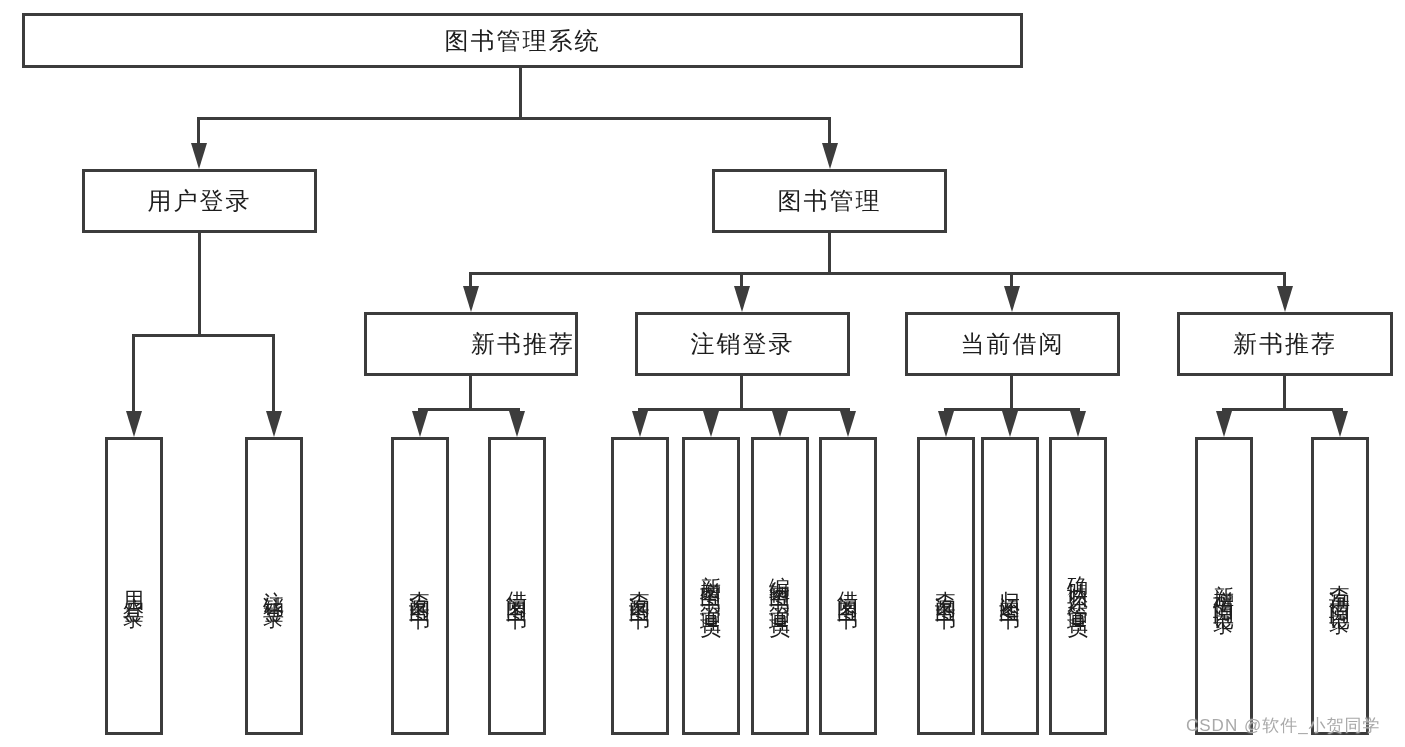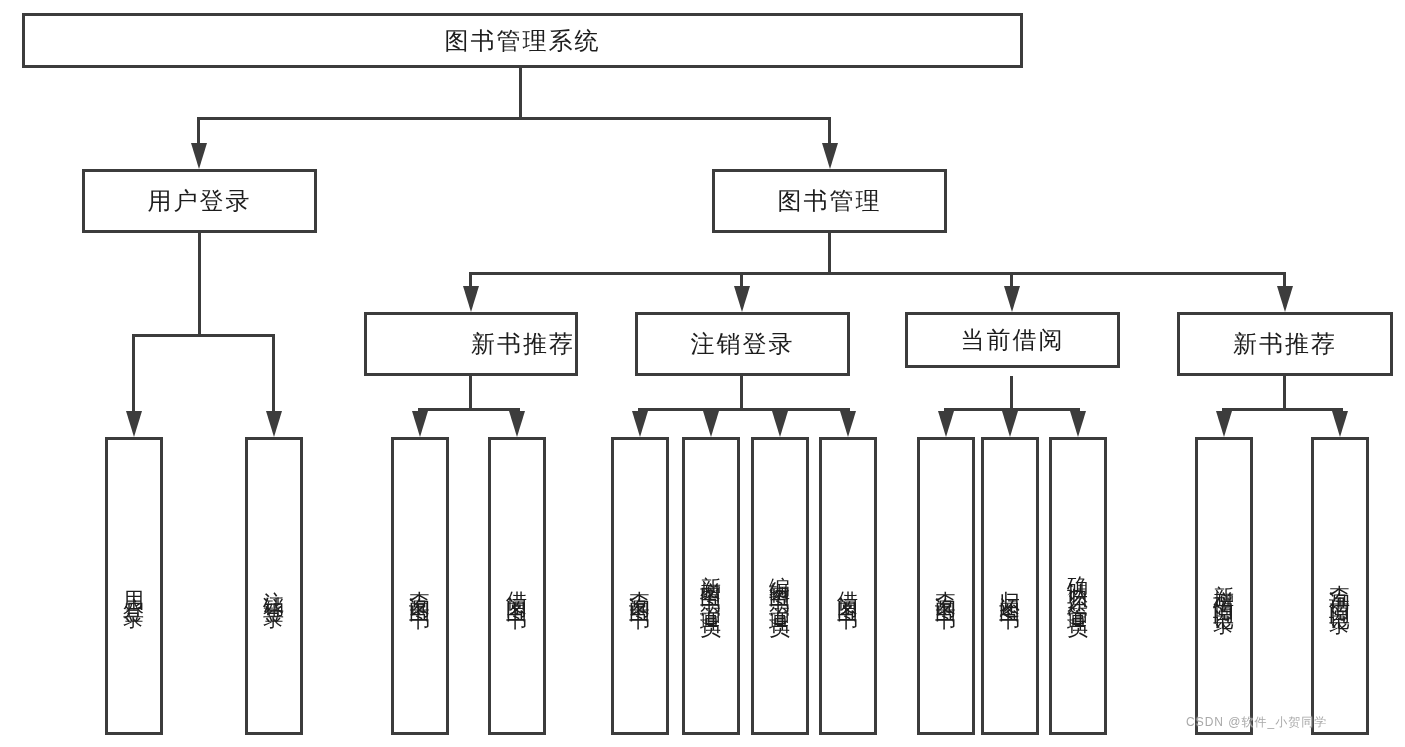--- a/index.html
+++ b/index.html
@@ -36,21 +36,21 @@
   .vl{position:absolute;width:3px;background:var(--line);}
   .hl{position:absolute;height:3px;background:var(--line);}
   .arr{
     position:absolute;width:0;height:0;
     border-left:8px solid transparent;
     border-right:8px solid transparent;
     border-top:26px solid var(--line);
   }
   .watermark{
     position:absolute;left:1186px;top:714px;
-    font-size:12px;letter-spacing:1px;
+    font-size:17px;letter-spacing:1px;
     color:var(--watermark);
     z-index:5;
     text-shadow:0 0 2px #ffffff;
   }
 </style>
 </head>
 <body>
 
 <div class="canvas">
 
@@ -89,21 +89,21 @@
   <div class="arr" style="left:1004px;top:286px;"></div>
   <div class="vl" style="left:1283px;top:272px;height:16px;"></div>
   <div class="arr" style="left:1277px;top:286px;"></div>
 
   <div class="box hbox" style="left:364px;top:312px;width:214px;height:64px;justify-content:flex-end;">
     <span>新书推荐</span>
   </div>
   <div class="box hbox" style="left:635px;top:312px;width:215px;height:64px;">
     <span>注销登录</span>
   </div>
-  <div class="box hbox" style="left:905px;top:312px;width:215px;height:56px;">
+  <div class="box hbox" style="left:905px;top:312px;width:215px;height:64px;">
     <span>当前借阅</span>
   </div>
   <div class="box hbox" style="left:1177px;top:312px;width:216px;height:64px;">
     <span>新书推荐</span>
   </div>
 
   <div class="vl" style="left:469px;top:376px;height:34px;"></div>
   <div class="hl" style="left:418px;top:408px;width:102px;"></div>
   <div class="arr" style="left:412px;top:411px;"></div>
   <div class="arr" style="left:509px;top:411px;"></div>

